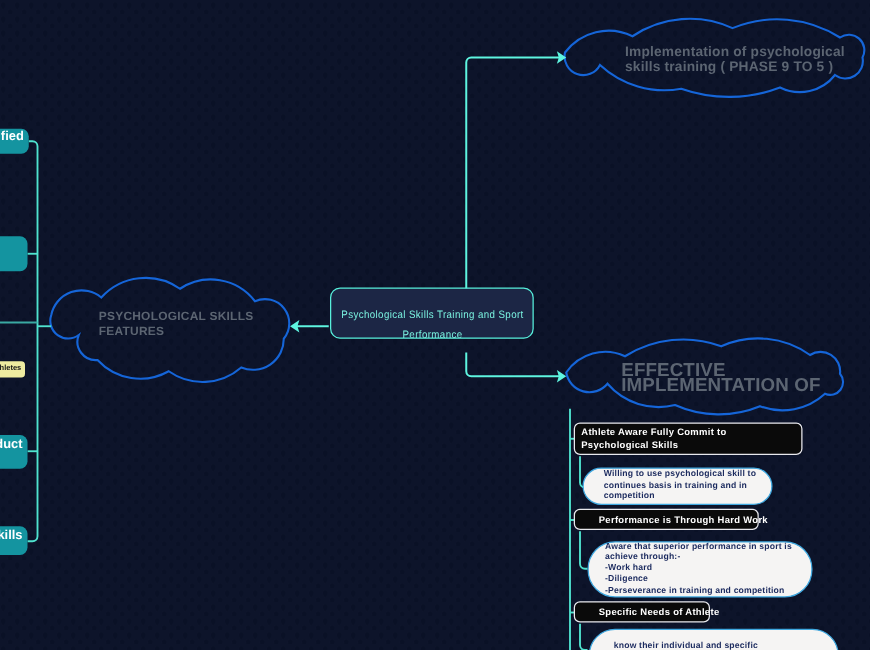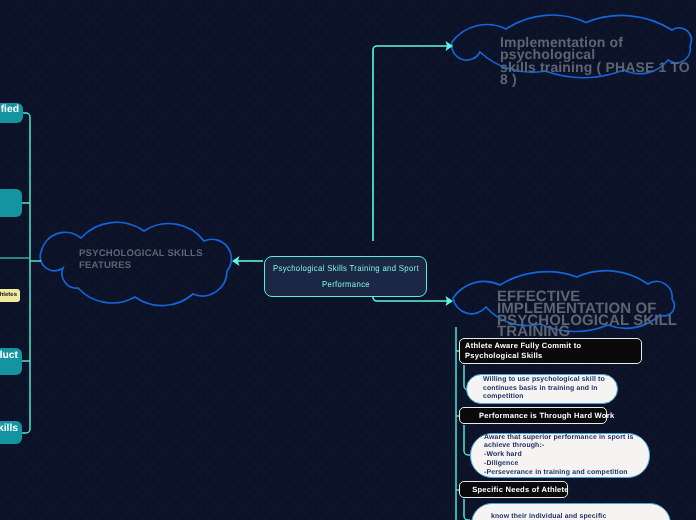--- a/index.html
+++ b/index.html
@@ -4,30 +4,30 @@
 <style>
   html,body{margin:0;padding:0;}
   body{width:696px;height:520px;overflow:hidden;background:#0d142a;
        font-family:"Liberation Sans",sans-serif;
        -webkit-font-smoothing:antialiased;text-rendering:geometricPrecision;}
   #stage{position:relative;width:696px;height:520px;overflow:hidden;background:#0d142a;}
   .lay{position:absolute;left:0;top:0;width:696px;height:520px;}
   #bgpat{position:absolute;left:0;top:0;width:696px;height:520px;opacity:1;}
 
   
-  #center-node{position:absolute;left:264px;top:256px;width:163px;height:41px;
+  #center-node{position:absolute;left:264px;top:230px;width:163px;height:41px;
     box-sizing:border-box;border:1.8px solid #57efdc;border-radius:8px;background:#1c2645;
-    display:flex;align-items:center;justify-content:center;padding:0 1px;}
+    display:flex;align-items:flex-start;justify-content:center;padding:13px 1px;}
   #center-node span{color:#7af2e0;font-size:8.6px;line-height:15.5px;text-align:center;
     letter-spacing:.35px;display:block;width:178px;flex:0 0 178px;transform:scaleX(0.905);transform-origin:center;}
 
   
   .cloudtxt{position:absolute;color:#5c6572;font-weight:bold;}
   #ct-important{left:79px;top:248px;font-size:9.55px;line-height:12.0px;letter-spacing:.2px;}
-  #ct-impl{left:500px;top:36px;font-size:14px;line-height:12.4px;letter-spacing:.15px;}
+  #ct-impl{left:500px;top:36px;font-size:11px;line-height:12.4px;letter-spacing:.15px;}
   #ct-eff{left:497px;top:291px;font-size:15px;line-height:11.8px;letter-spacing:.1px;}
 
   
   .lnode{position:absolute;box-sizing:border-box;border-radius:6px;
      display:flex;align-items:flex-start;justify-content:flex-end;
      font-weight:bold;overflow:hidden;white-space:nowrap;}
 
   
   .hdrbox{position:absolute;box-sizing:border-box;background:#0a0a0a;
     border:1.7px solid #e9e9ee;border-radius:5px;
@@ -39,21 +39,21 @@
   #lnode1{left:-34px;top:189px;width:56px;height:28px;background:#1494a0;color:#fff;font-size:10.3px;padding:2px 4px 0 0;}
   #lnode2{left:-44px;top:289px;width:64px;height:13px;background:#eeeba0;color:#181818;font-size:6.0px;padding:3px 3px 0 0;border-radius:3px;}
   #lnode3{left:-36px;top:348px;width:58px;height:27px;background:#1494a0;color:#fff;font-size:10.3px;padding:2px 4px 0 0;}
   #lnode4{left:-40px;top:421px;width:62px;height:23px;background:#1494a0;color:#fff;font-size:10.3px;padding:2px 4px 0 0;}
 
   #hb1{left:459px;top:338px;width:183px;height:26px;}
   #db1{left:466px;top:374px;width:152px;height:30px;border-radius:15px;padding:2px 9px 2px 16px;}
   #hb2{left:459px;top:407px;width:148px;height:17px;}
   #db2{left:470px;top:433px;width:180px;height:45px;border-radius:22px;padding:1px 6px 1px 13px;}
   #db2 [data-name="right-detail-lines"]{width:100%;}
-  #hb3{left:459px;top:481px;width:109px;height:17px;justify-content:center;}
+  #hb3{left:459px;top:481px;width:109px;height:17px;}
   #db3{left:471px;top:503px;width:200px;height:42px;border-radius:21px;align-items:flex-start;padding:9px 6px 2px 19px;}
   .detbox{position:absolute;box-sizing:border-box;background:#f5f4f3;
     border:1.5px solid #3fa8e0;border-radius:16px;
     color:#1b2a5e;font-weight:bold;font-size:6.9px;line-height:8.7px;
     display:flex;align-items:center;padding:2px 12px;letter-spacing:.15px;}
 </style>
 </head>
 <body>
 
 <div id="stage" data-name="mindmap-canvas">
@@ -90,25 +90,24 @@
   <div id="center-node" data-name="center-node">
     <span data-name="center-node-label">Psychological Skills Training and Sport Performance</span>
   </div>
 
   <div class="cloudtxt" id="ct-important" data-name="cloud-label-important-features">
     <div data-name="cloud-label-line">PSYCHOLOGICAL SKILLS</div>
     <div data-name="cloud-label-line">FEATURES</div>
   </div>
   <div class="cloudtxt" id="ct-impl" data-name="cloud-label-implementation">
     <div data-name="cloud-label-line">Implementation of psychological</div>
-    <div data-name="cloud-label-line">skills training ( PHASE 1 TO 8 )</div>
+    <div data-name="cloud-label-line">skills training ( PHASE 9 TO 5 )</div>
   </div>
   <div class="cloudtxt" id="ct-eff" data-name="cloud-label-effective-implementation">
     <div data-name="cloud-label-line">EFFECTIVE IMPLEMENTATION OF</div>
-    <div data-name="cloud-label-line">PSYCHOLOGICAL SKILL TRAINING</div>
   </div>
 
   <svg class="lay" data-name="left-branch-connectors" viewBox="0 0 696 520">
     <g fill="none" stroke="#4fe3cf" stroke-width="1.5">
       <path data-name="left-branch-spine" d="M 23 113 L 26 113 A 4 4 0 0 1 30 117 L 30 429 A 4 4 0 0 1 26 433 L 22 433"></path>
       <path data-name="left-branch-stub-2" d="M 22 203 L 30 203"></path>
       <path data-name="left-branch-stub-4" d="M 22 361 L 30 361"></path>
       <path data-name="left-branch-to-center" d="M 30 261 L 41 261"></path>
       <path data-name="left-branch-incoming" d="M 0 258 L 30 258" stroke="#3aa9a2"></path>
     </g>

